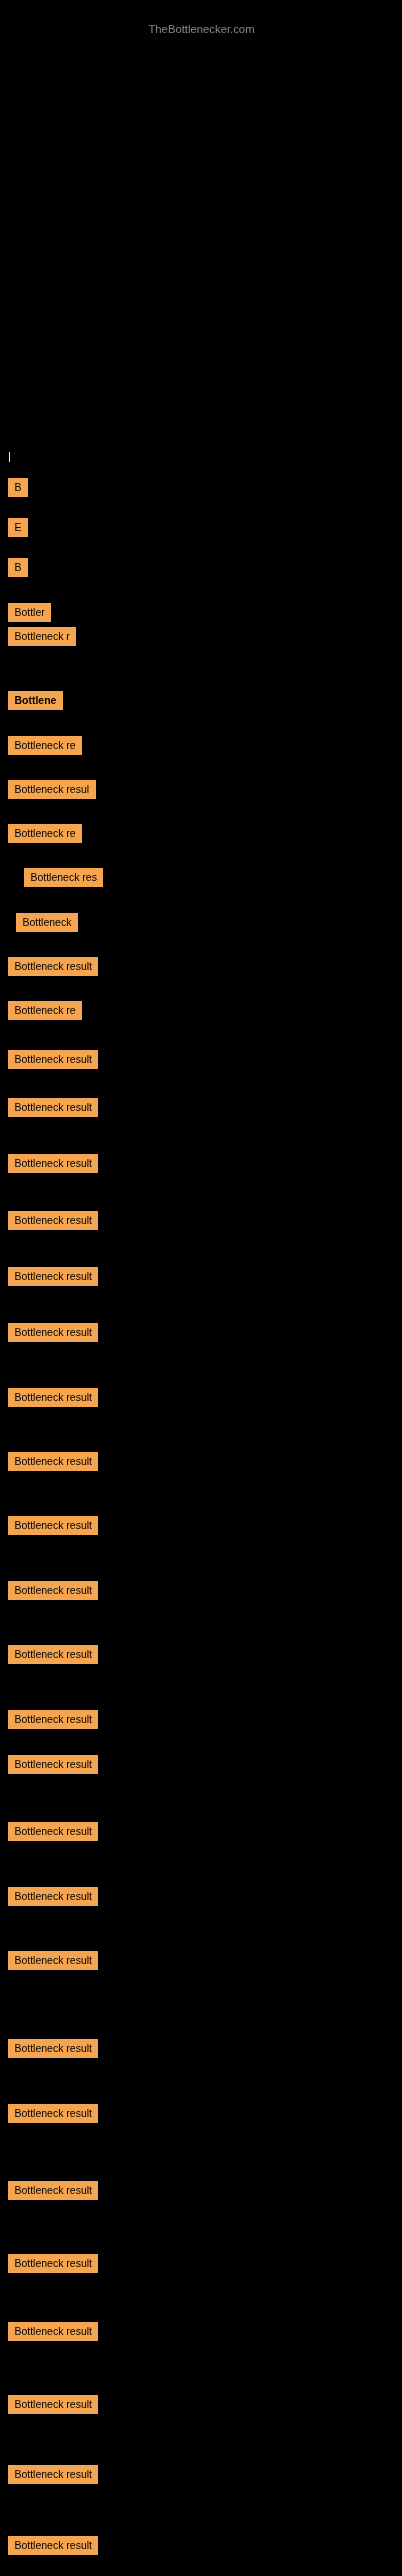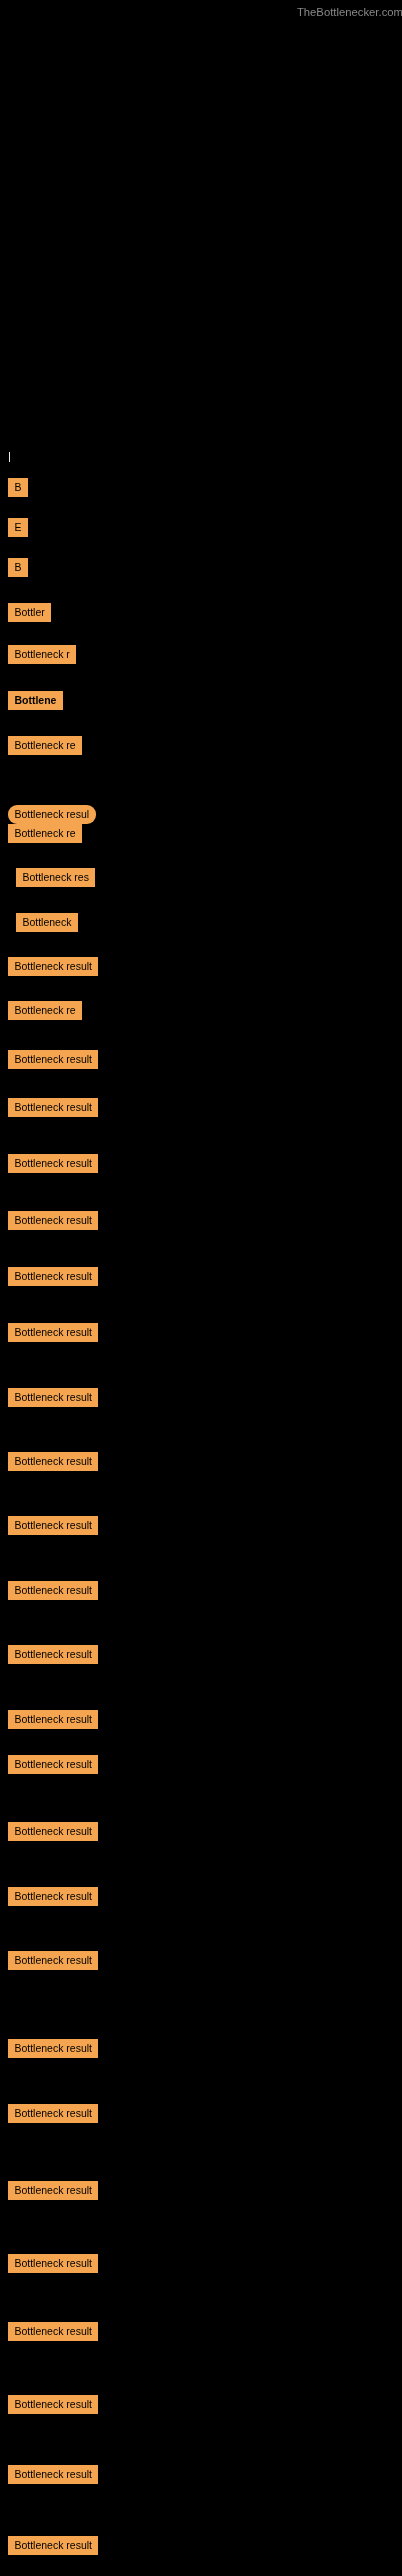--- a/index.html
+++ b/index.html
@@ -13,24 +13,24 @@
       width: 403px;
       min-height: 2576px;
       font-family: Arial, sans-serif;
       position: relative;
       overflow-x: hidden;
     }
 
     .site-title {
       color: #888888;
       font-size: 11.3px;
-      text-align: right;
+      text-align: center;
       padding: 6.4px 0;
       position: absolute;
-      top: 0;
+      top: 17px;
       width: 100%;
     }
 
     .bottleneck-item {
       background-color: #F5A550;
       color: #000;
       font-size: 10.5px;
       font-weight: normal;
       padding: 3.2px 6.4px;
       margin: 3.2px 0 3.2px 4px;
@@ -57,26 +57,26 @@
 
 <div class="site-title">TheBottlenecker.com</div>
 
 <div class="section-marker" style="position:absolute; top:447px; left:4px;">|</div>
 
 <div class="items-container" id="items-container">
     <div class="bottleneck-item" style="position: absolute; top: 475px; left: 4px; max-width: 36px;">B</div>
     <div class="bottleneck-item" style="position: absolute; top: 515px; left: 4px; max-width: 32px;">E</div>
     <div class="bottleneck-item" style="position: absolute; top: 555px; left: 4px; max-width: 36px;">B</div>
     <div class="bottleneck-item" style="position: absolute; top: 600px; left: 4px; max-width: 68px;">Bottler</div>
-    <div class="bottleneck-item" style="position: absolute; top: 642px; left: 4px; max-width: 97px;">Bottleneck r</div>
+    <div class="bottleneck-item" style="position: absolute; top: 624px; left: 4px; max-width: 97px;">Bottleneck r</div>
     <div class="bottleneck-item" style="position: absolute; top: 688px; left: 4px; max-width: 81px; font-weight: bold;">Bottlene</div>
     <div class="bottleneck-item" style="position: absolute; top: 733px; left: 4px; max-width: 109px;">Bottleneck re</div>
-    <div class="bottleneck-item" style="position: absolute; top: 802px; left: 4px; max-width: 129px; border-radius: 9px;">Bottleneck resul</div>
+    <div class="bottleneck-item" style="position: absolute; top: 777px; left: 4px; max-width: 129px;">Bottleneck resul</div>
     <div class="bottleneck-item" style="position: absolute; top: 821px; left: 4px; max-width: 109px;">Bottleneck re</div>
-    <div class="bottleneck-item" style="position: absolute; top: 865px; left: 12px; max-width: 117px;">Bottleneck res</div>
+    <div class="bottleneck-item" style="position: absolute; top: 865px; left: 20px; max-width: 117px;">Bottleneck res</div>
     <div class="bottleneck-item" style="position: absolute; top: 910px; left: 12px; max-width: 89px;">Bottleneck</div>
     <div class="bottleneck-item" style="position: absolute; top: 954px; left: 4px; max-width: 133px;">Bottleneck result</div>
     <div class="bottleneck-item" style="position: absolute; top: 998px; left: 4px; max-width: 109px;">Bottleneck re</div>
     <div class="bottleneck-item" style="position: absolute; top: 1047px; left: 4px; max-width: 133px;">Bottleneck result</div>
     <div class="bottleneck-item" style="position: absolute; top: 1095px; left: 4px; max-width: 133px;">Bottleneck result</div>
     <div class="bottleneck-item" style="position: absolute; top: 1151px; left: 4px; max-width: 133px;">Bottleneck result</div>
     <div class="bottleneck-item" style="position: absolute; top: 1208px; left: 4px; max-width: 133px;">Bottleneck result</div>
     <div class="bottleneck-item" style="position: absolute; top: 1264px; left: 4px; max-width: 133px;">Bottleneck result</div>
     <div class="bottleneck-item" style="position: absolute; top: 1320px; left: 4px; max-width: 133px;">Bottleneck result</div>
     <div class="bottleneck-item" style="position: absolute; top: 1385px; left: 4px; max-width: 133px;">Bottleneck result</div>

